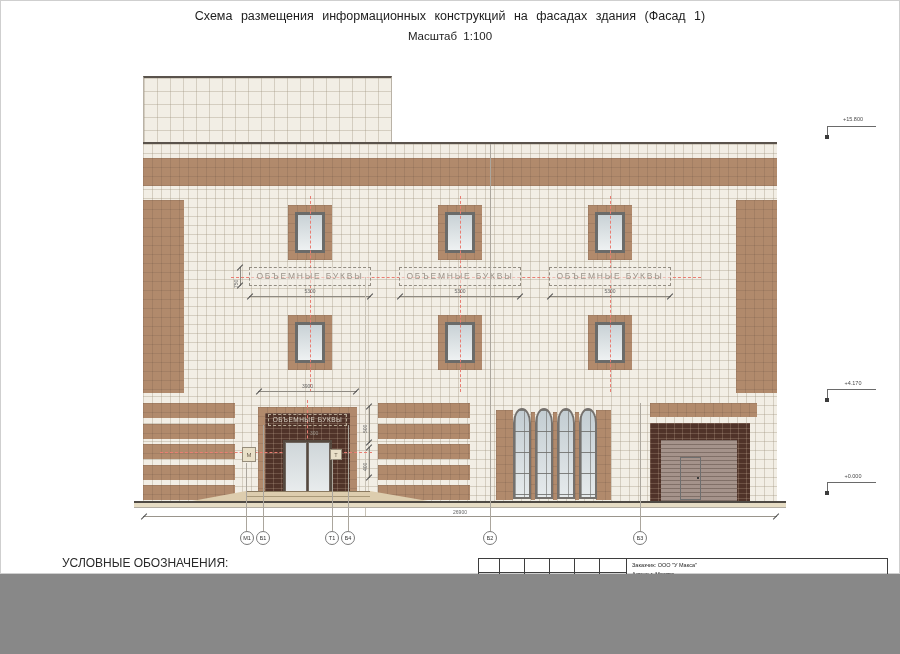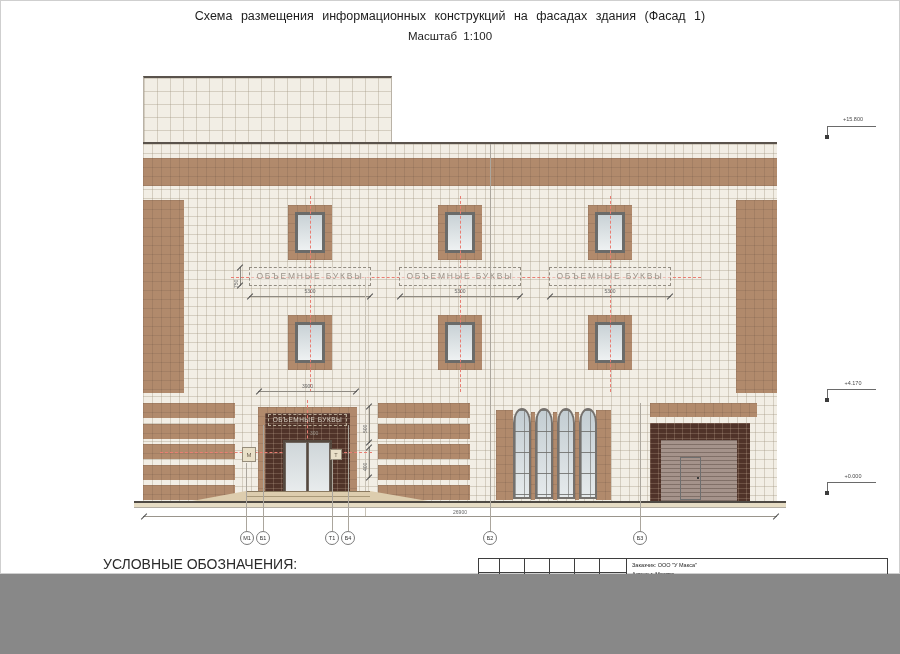--- a/index.html
+++ b/index.html
@@ -244,21 +244,21 @@
   <div class="leader" style="left:348px;top:425px;height:106px;"></div>
   <div class="leader" style="left:490px;top:144px;height:387px;"></div>
   <div class="leader" style="left:640px;top:403px;height:128px;"></div>
   <div class="mcirc" style="left:240px;top:531px;">М1</div>
   <div class="mcirc" style="left:256px;top:531px;">Б1</div>
   <div class="mcirc" style="left:325px;top:531px;">Т1</div>
   <div class="mcirc" style="left:341px;top:531px;">Б4</div>
   <div class="mcirc" style="left:483px;top:531px;">Б2</div>
   <div class="mcirc" style="left:633px;top:531px;">Б3</div>
 
-  <div class="abs" style="left:62px;top:556px;font-size:14px;color:#2a2a2a;margin-left:41px;">УСЛОВНЫЕ ОБОЗНАЧЕНИЯ:</div>
+  <div class="abs" style="left:62px;top:556px;font-size:12px;color:#2a2a2a;">УСЛОВНЫЕ ОБОЗНАЧЕНИЯ:</div>
 
   <div class="lgc" style="left:30px;top:575px;">Б1</div>
   <div class="lgt" style="left:95px;top:578px;">- тип и номер конструкции</div>
 
   <div class="lgc" style="left:30px;top:595px;">Б1</div>
   <div class="abs" style="left:57px;top:596px;width:32px;height:11px;border:1px dashed #777;box-sizing:border-box;text-align:center;font-size:4.5px;line-height:9px;letter-spacing:1px;color:#8a8070;">БУКВЫ</div>
   <div class="lgt" style="left:95px;top:598px;">- объемные световые буквы без подложки</div>
 
   <div class="lgc" style="left:30px;top:616px;">Т1</div>
   <div class="chip" style="left:64px;top:616px;width:11px;height:11px;font-size:6px;line-height:11px;">Т</div>

